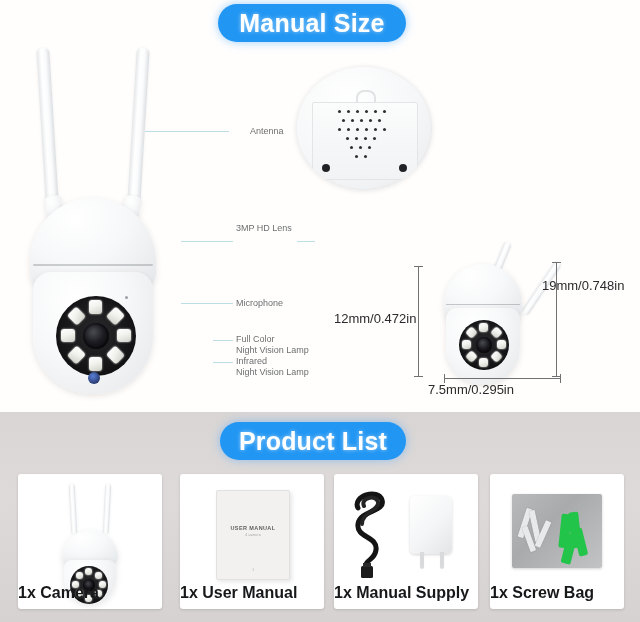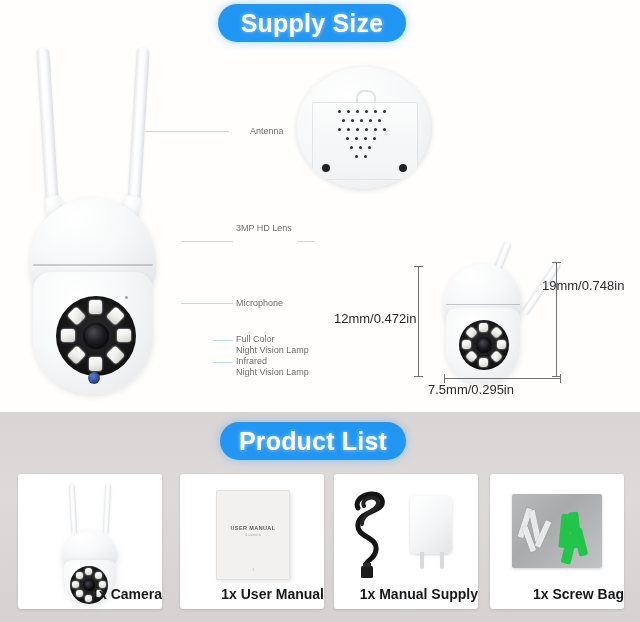--- a/index.html
+++ b/index.html
@@ -73,22 +73,22 @@
   
   .dimtxt{position:absolute;font-size:13px;color:#2b2b2d;white-space:nowrap;}
   .dimline-v{position:absolute;width:1px;background:#6f7173;}
   .dimline-h{position:absolute;height:1px;background:#6f7173;}
   .cap-h{position:absolute;height:1px;width:9px;background:#6f7173;}
   .cap-v{position:absolute;width:1px;height:9px;background:#6f7173;}
 
   
   .card{position:absolute;background:#ffffff;border-radius:3px;
         box-shadow:0 1px 3px rgba(0,0,0,.14);}
-  .card-cap{position:absolute;left:0;right:0;bottom:7px;text-align:right;
-        font-size:14px;font-weight:700;color:#17181a;}
+  .card-cap{position:absolute;left:0;right:0;bottom:7px;text-align:left;
+        font-size:16px;font-weight:700;color:#17181a;}
   .art{position:absolute;left:0;right:0;top:6px;height:96px;}
 
   
   .manual{position:absolute;left:36px;top:10px;width:72px;height:88px;background:#f2f1ef;
         border:1px solid #e2e1df;border-radius:2px;box-shadow:2px 2px 4px rgba(0,0,0,.10);}
   .manual .mtitle{position:absolute;left:0;right:0;top:34px;text-align:center;
         font-size:5.5px;color:#5e5f61;letter-spacing:.4px;font-weight:700;}
   .manual .msub{position:absolute;left:0;right:0;top:42px;text-align:center;
         font-size:3.2px;color:#9a9b9d;letter-spacing:.3px;}
   .manual .mpage{position:absolute;left:0;right:0;bottom:7px;text-align:center;font-size:4px;color:#b6b7b9;}
@@ -105,21 +105,21 @@
   .anchor{position:absolute;background:#23c44a;border-radius:2px;}
   .screw{position:absolute;background:#e8e9ea;border-radius:1px;box-shadow:0 0 1px rgba(0,0,0,.3);}
 </style>
 </head>
 <body>
 
 <div class="stage">
 
   <div class="section-size">
 
-    <div class="pill" id="pill-size">Supply Size</div>
+    <div class="pill" id="pill-size">Manual Size</div>
 
     <div class="cam">
 
       <div class="ant" style="left:46px;top:48px;width:13px;height:160px;transform:rotate(-3.5deg);transform-origin:bottom center;"></div>
       <div class="ant" style="left:127px;top:48px;width:13px;height:160px;transform:rotate(3.5deg);transform-origin:bottom center;"></div>
 
       <div class="dome" style="left:46px;top:196px;width:16px;height:22px;border-radius:4px;transform:rotate(-8deg);"></div>
       <div class="dome" style="left:124px;top:196px;width:16px;height:22px;border-radius:4px;transform:rotate(8deg);"></div>
 
       <div class="dome" style="left:30px;top:198px;width:126px;height:90px;border-radius:63px 63px 14px 14px;"></div>

